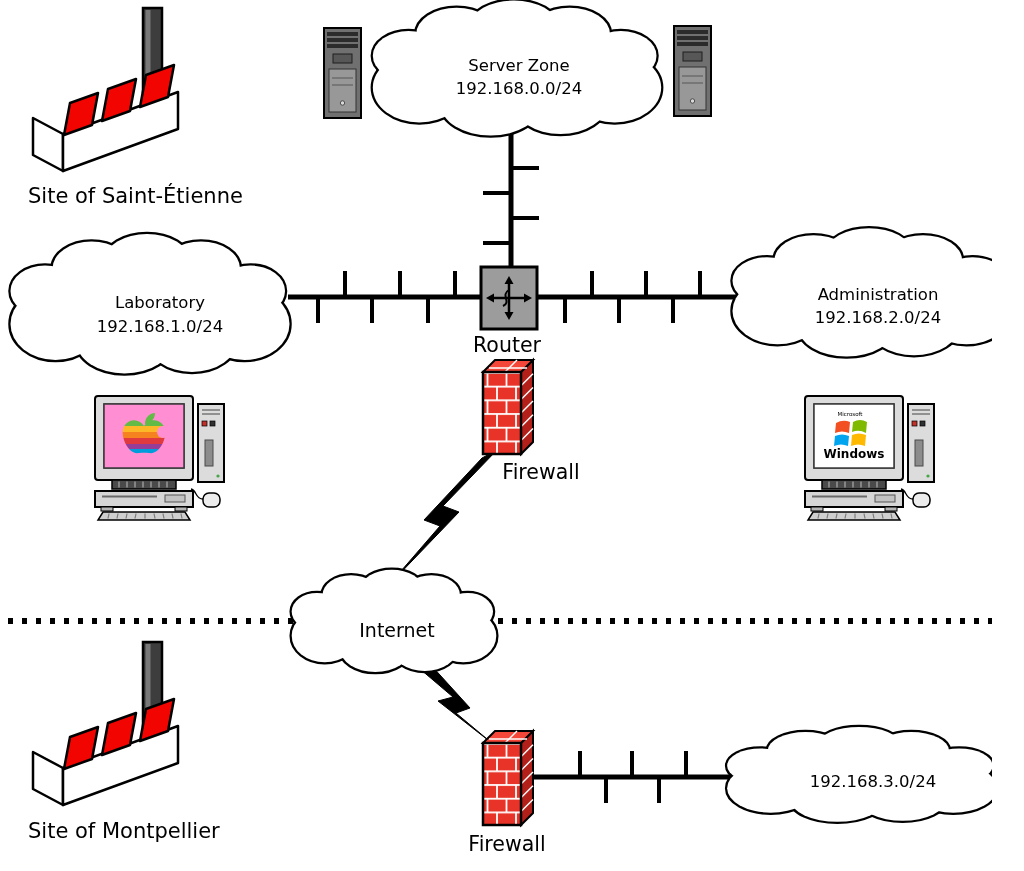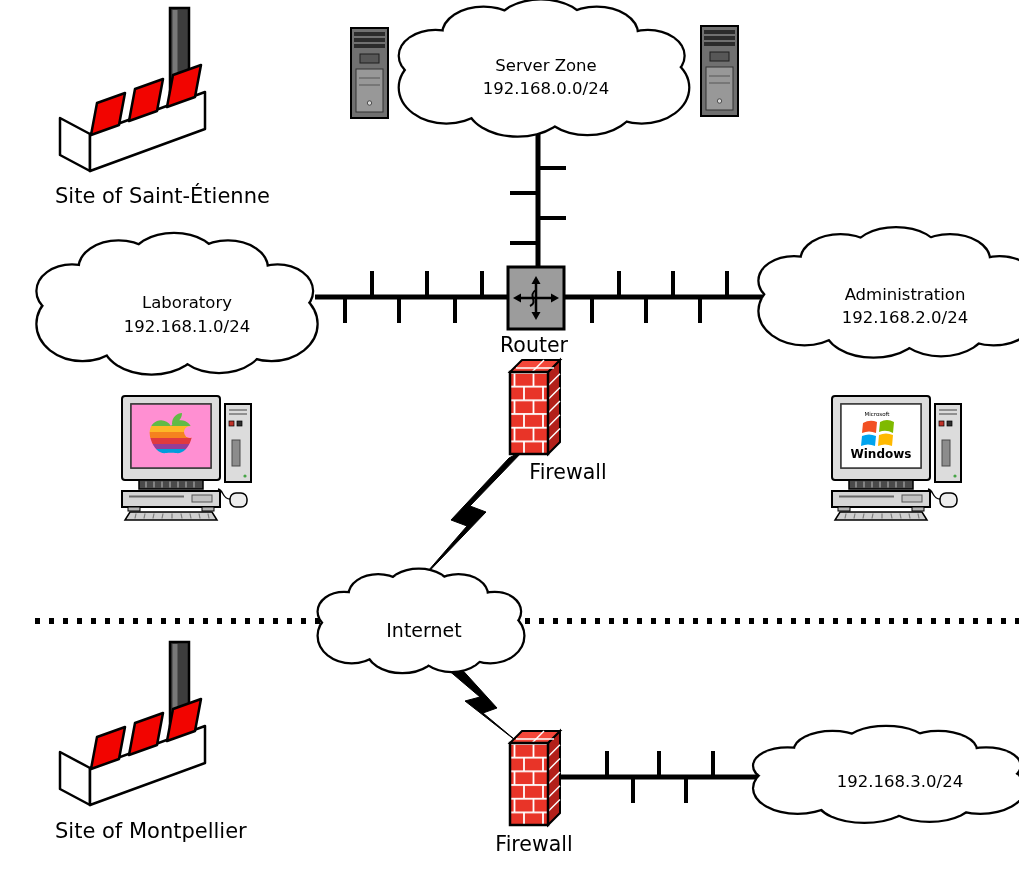--- a/index.html
+++ b/index.html
@@ -1,16 +1,16 @@
 <!DOCTYPE html>
 <html><head>
 <meta charset="utf-8">
 <style>
   html,body{margin:0;padding:0;background:#ffffff;}
-  .stage{width:992px;height:871px;position:relative;background:#ffffff;overflow:hidden;padding-left:27px;}
+  .stage{width:992px;height:871px;position:relative;background:#ffffff;overflow:hidden;}
   svg{display:block;}
   text{font-family:"DejaVu Sans","Liberation Sans",sans-serif;fill:#000;}
   .t-site{font-size:21px;}
   .t-net{font-size:16.5px;text-anchor:middle;}
   .t-dev{font-size:20.5px;text-anchor:middle;}
   .t-internet{font-size:19px;text-anchor:middle;}
   .t-win{font-size:12px;font-weight:bold;text-anchor:middle;}
   .t-ms{font-size:5.5px;text-anchor:middle;}
   .bus{stroke:#000;stroke-width:5;}
   .tick{stroke:#000;stroke-width:4;}

